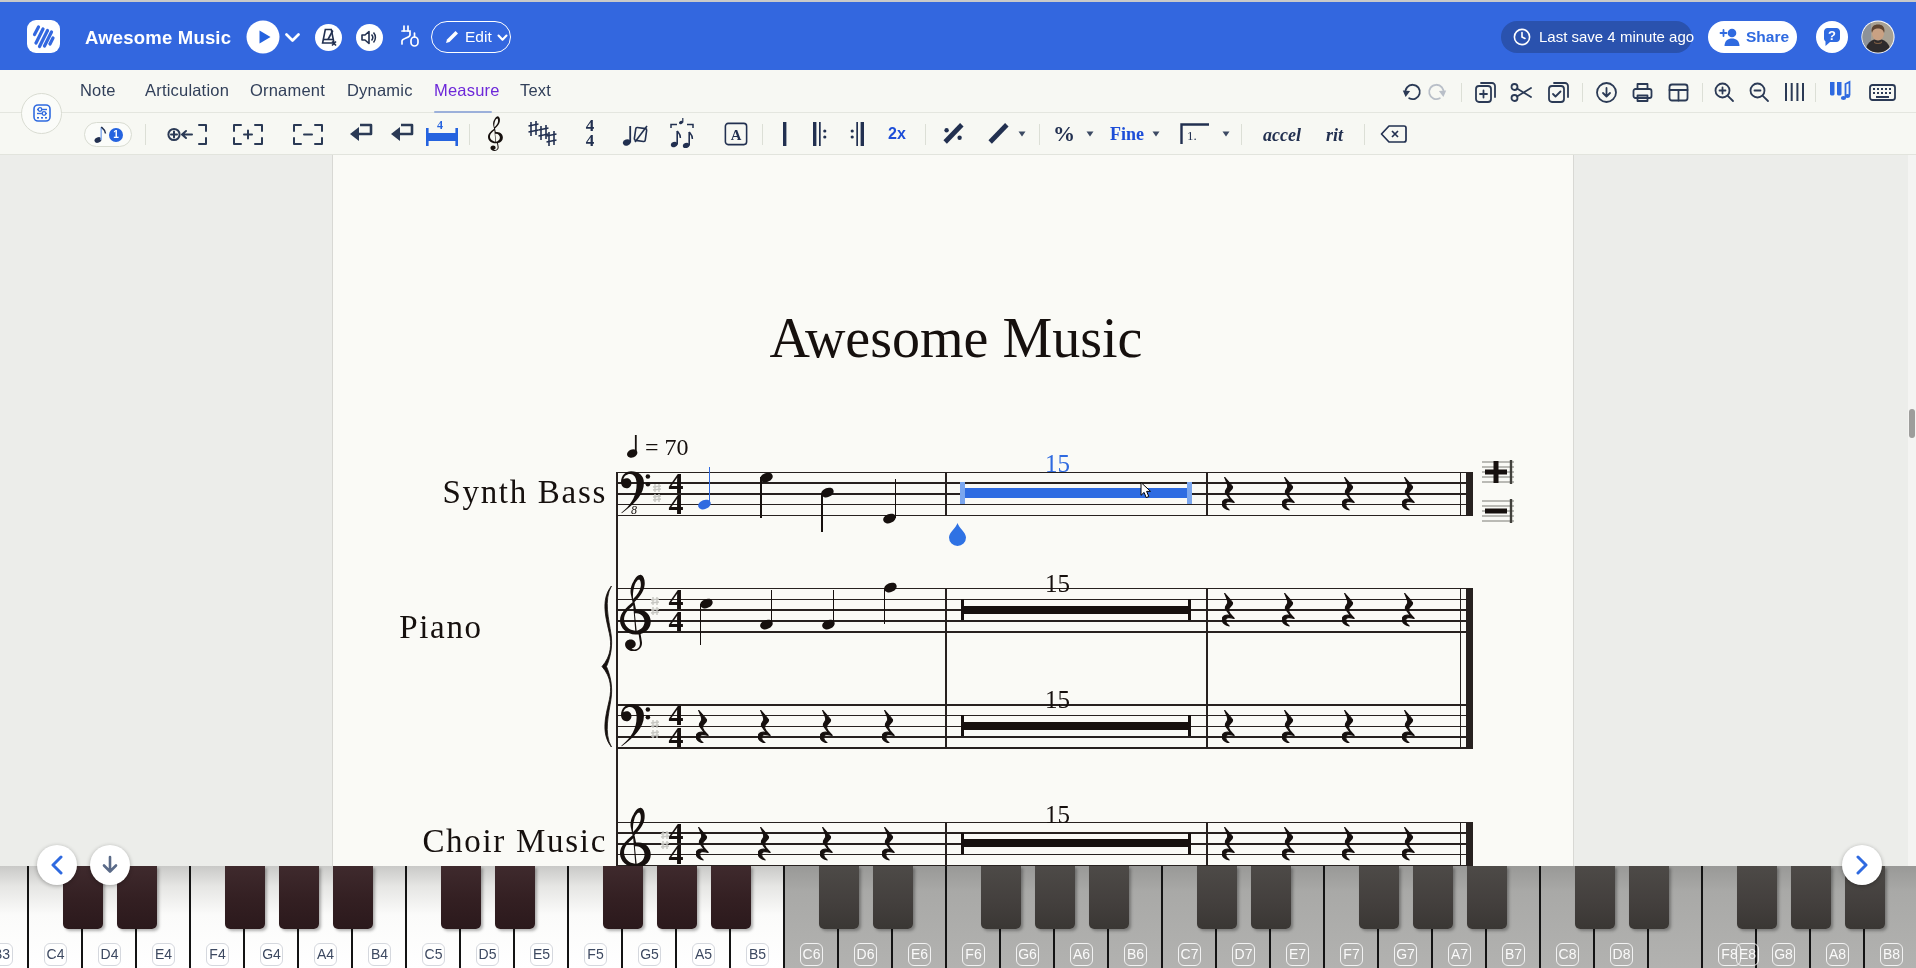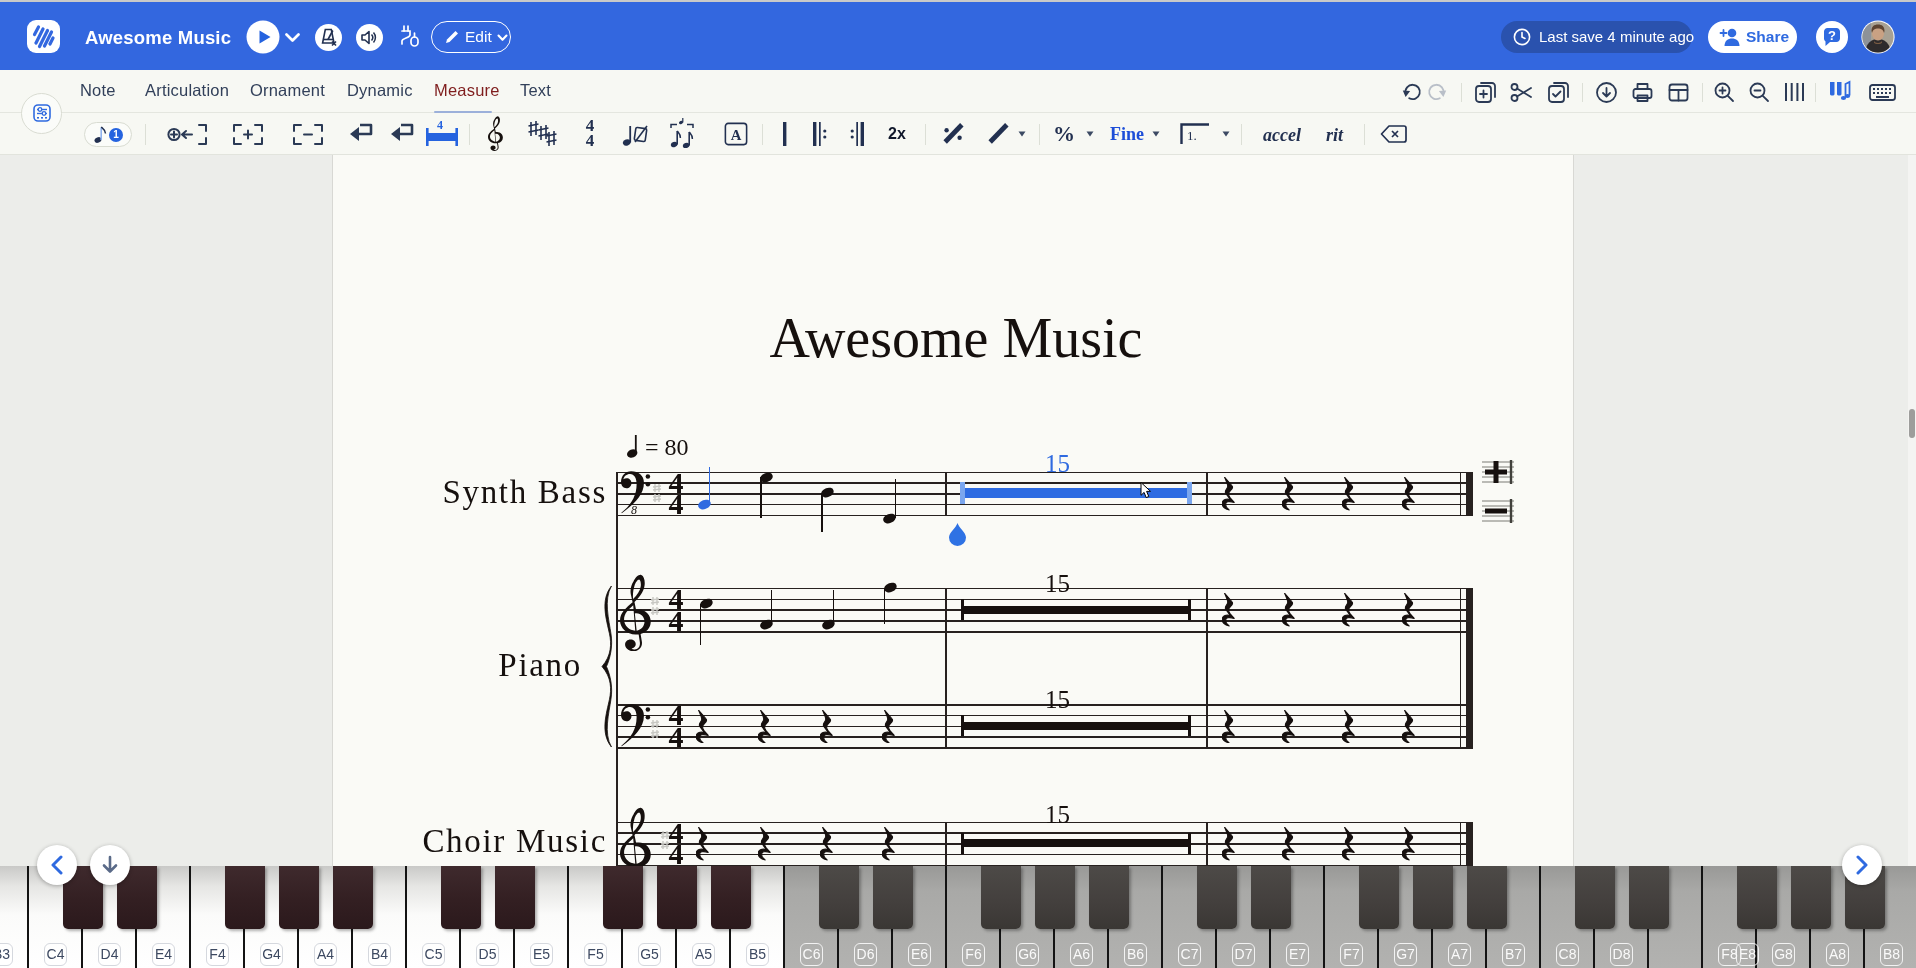--- a/index.html
+++ b/index.html
@@ -4,21 +4,21 @@
 html,body{width:1916px;height:968px;overflow:hidden;font-family:"Liberation Sans",sans-serif}
 body{position:relative;background:#ecedea}
 .abs{position:absolute}
 .topstrip{left:0;top:0;width:1916px;height:2px;background:#c9c9c9}
 .header{left:0;top:2px;width:1916px;height:68px;background:#3367df}
 .tabrow{left:0;top:70px;width:1916px;height:43px;background:#f7f8f3;border-bottom:1px solid #e4e6df}
 .iconrow{left:0;top:113px;width:1916px;height:42px;background:#f7f8f3;border-bottom:1px solid #e2e4dd}
 .canvas{left:0;top:155px;width:1916px;height:813px;background:#ecedea}
 .sheet{left:332px;top:155px;width:1242px;height:813px;background:#fafaf6;border-right:1px solid #d8d8d4}
 .tab{position:absolute;top:70px;height:43px;line-height:41px;font-size:16.5px;color:#32405a;letter-spacing:.2px}
-.tab.sel{color:#7f1d1d}
+.tab.sel{color:#6d28d9}
 .sline{position:absolute;height:1.6px;background:#27211f}
 .vbar{position:absolute;background:#27211f}
 .serif{font-family:"Liberation Serif",serif}
 .nhead{position:absolute;width:13px;height:9.4px;border-radius:50%;background:#16100e;transform:rotate(-21deg)}
 .nhead.blue{background:#2f6ae0}
 .stem{position:absolute;width:1.9px;background:#16100e}
 .stem.blue{background:#2f6ae0}
 .m15{position:absolute;font-family:"Liberation Serif",serif;font-size:25px;color:#16100e;width:60px;text-align:left}
 .divi{position:absolute;width:1px;background:#dcdfd6}
 .wkey{position:absolute;top:0;height:102px;border-right:2.6px solid #131313;background:linear-gradient(180deg,#c9c9c7 0,#e6e6e4 20%,#fbfbfa 48%,#ffffff 100%)}
@@ -319,21 +319,21 @@
     <rect x="7" y="0" width="1.7" height="24" fill="#223050"></rect>
 <circle cx="12.8" cy="9" r="1.6" fill="#223050"></circle>
     <circle cx="12.8" cy="15" r="1.6" fill="#223050"></circle>
 </svg>
 <svg class="abs" style="left:849px;top:122px" width="16" height="24" viewBox="0 0 16 24">
 <rect x="11.6" y="0" width="3.4" height="24" fill="#223050"></rect>
     <rect x="7.3" y="0" width="1.7" height="24" fill="#223050"></rect>
 <circle cx="3.2" cy="9" r="1.6" fill="#223050"></circle>
     <circle cx="3.2" cy="15" r="1.6" fill="#223050"></circle>
 </svg>
-<div class="abs" style="left:888px;top:125px;font-size:16px;font-weight:bold;color:#0f172a">2x</div>
+<div class="abs" style="left:888px;top:125px;font-size:16px;font-weight:bold;color:#1d4ed8">2x</div>
 <div class="divi" style="left:925px;top:124px;height:21px"></div>
 <svg class="abs" style="left:943px;top:123px" width="21" height="21" viewBox="0 0 21 21">
 <rect x="-1.5" y="8" width="24" height="4.8" fill="#223050" transform="rotate(-46 10.5 10.4)"></rect>
 <circle cx="3.6" cy="7.2" r="2.2" fill="#223050"></circle>
 <circle cx="16.6" cy="14.8" r="2.2" fill="#223050"></circle>
 </svg>
 <svg class="abs" style="left:988px;top:123px" width="21" height="21" viewBox="0 0 21 21">
 <rect x="-1.5" y="8" width="24" height="4.8" fill="#223050" transform="rotate(-46 10.5 10.4)"></rect>
 </svg>
 <svg class="abs" style="left:1018px;top:131px" width="8" height="6" viewBox="0 0 8 6">
@@ -363,23 +363,23 @@
 <path d="M9 2 L24 2 C25 2 26 3 26 4 L26 16 C26 17 25 18 24 18 L9 18 L1.5 10 Z" stroke="#223050" stroke-width="1.7" fill="none" stroke-linejoin="round"></path>
 <path d="M12 7 L18 13 M18 7 L12 13" stroke="#223050" stroke-width="1.7"></path>
 </svg>
 <div class="abs canvas"></div>
 <div class="abs sheet" style="border-left:1px solid #d8d8d4"></div>
 <div class="abs serif" style="left:600px;top:306px;width:712px;text-align:center;font-size:56px;color:#16100e">Awesome Music</div>
 <svg class="abs" style="left:627px;top:434px" width="14" height="24" viewBox="0 0 14 24">
 <ellipse cx="5.2" cy="19.5" rx="5.3" ry="4.0" fill="#16100e" transform="rotate(-21 5.2 19.5)"></ellipse>
 <rect x="7.9" y="1" width="1.8" height="19" fill="#16100e"></rect>
 </svg>
-<div class="abs serif" style="left:645px;top:434px;font-size:24px;color:#16100e">= 80</div>
+<div class="abs serif" style="left:645px;top:434px;font-size:24px;color:#16100e">= 70</div>
 <div class="abs serif" style="left:300px;top:474px;width:307px;text-align:right;font-size:33px;letter-spacing:1.7px;color:#16100e">Synth Bass</div>
-<div class="abs serif" style="left:300px;top:647px;width:282px;text-align:right;font-size:33px;letter-spacing:1.7px;color:#16100e">Piano</div>
+<div class="abs serif" style="left:300px;top:609px;width:282px;text-align:center;font-size:33px;letter-spacing:1.7px;color:#16100e">Piano</div>
 <div class="abs serif" style="left:300px;top:823px;width:307px;text-align:right;font-size:33px;letter-spacing:1.7px;color:#16100e">Choir Music</div>
 <div class="sline" style="left:616px;top:471.5px;width:856.5px"></div>
 <div class="sline" style="left:616px;top:482.3px;width:856.5px"></div>
 <div class="sline" style="left:616px;top:493.1px;width:856.5px"></div>
 <div class="sline" style="left:616px;top:503.9px;width:856.5px"></div>
 <div class="sline" style="left:616px;top:514.7px;width:856.5px"></div>
 <div class="sline" style="left:616px;top:587.8px;width:856.5px"></div>
 <div class="sline" style="left:616px;top:598.5999999999999px;width:856.5px"></div>
 <div class="sline" style="left:616px;top:609.4px;width:856.5px"></div>
 <div class="sline" style="left:616px;top:620.1999999999999px;width:856.5px"></div>

